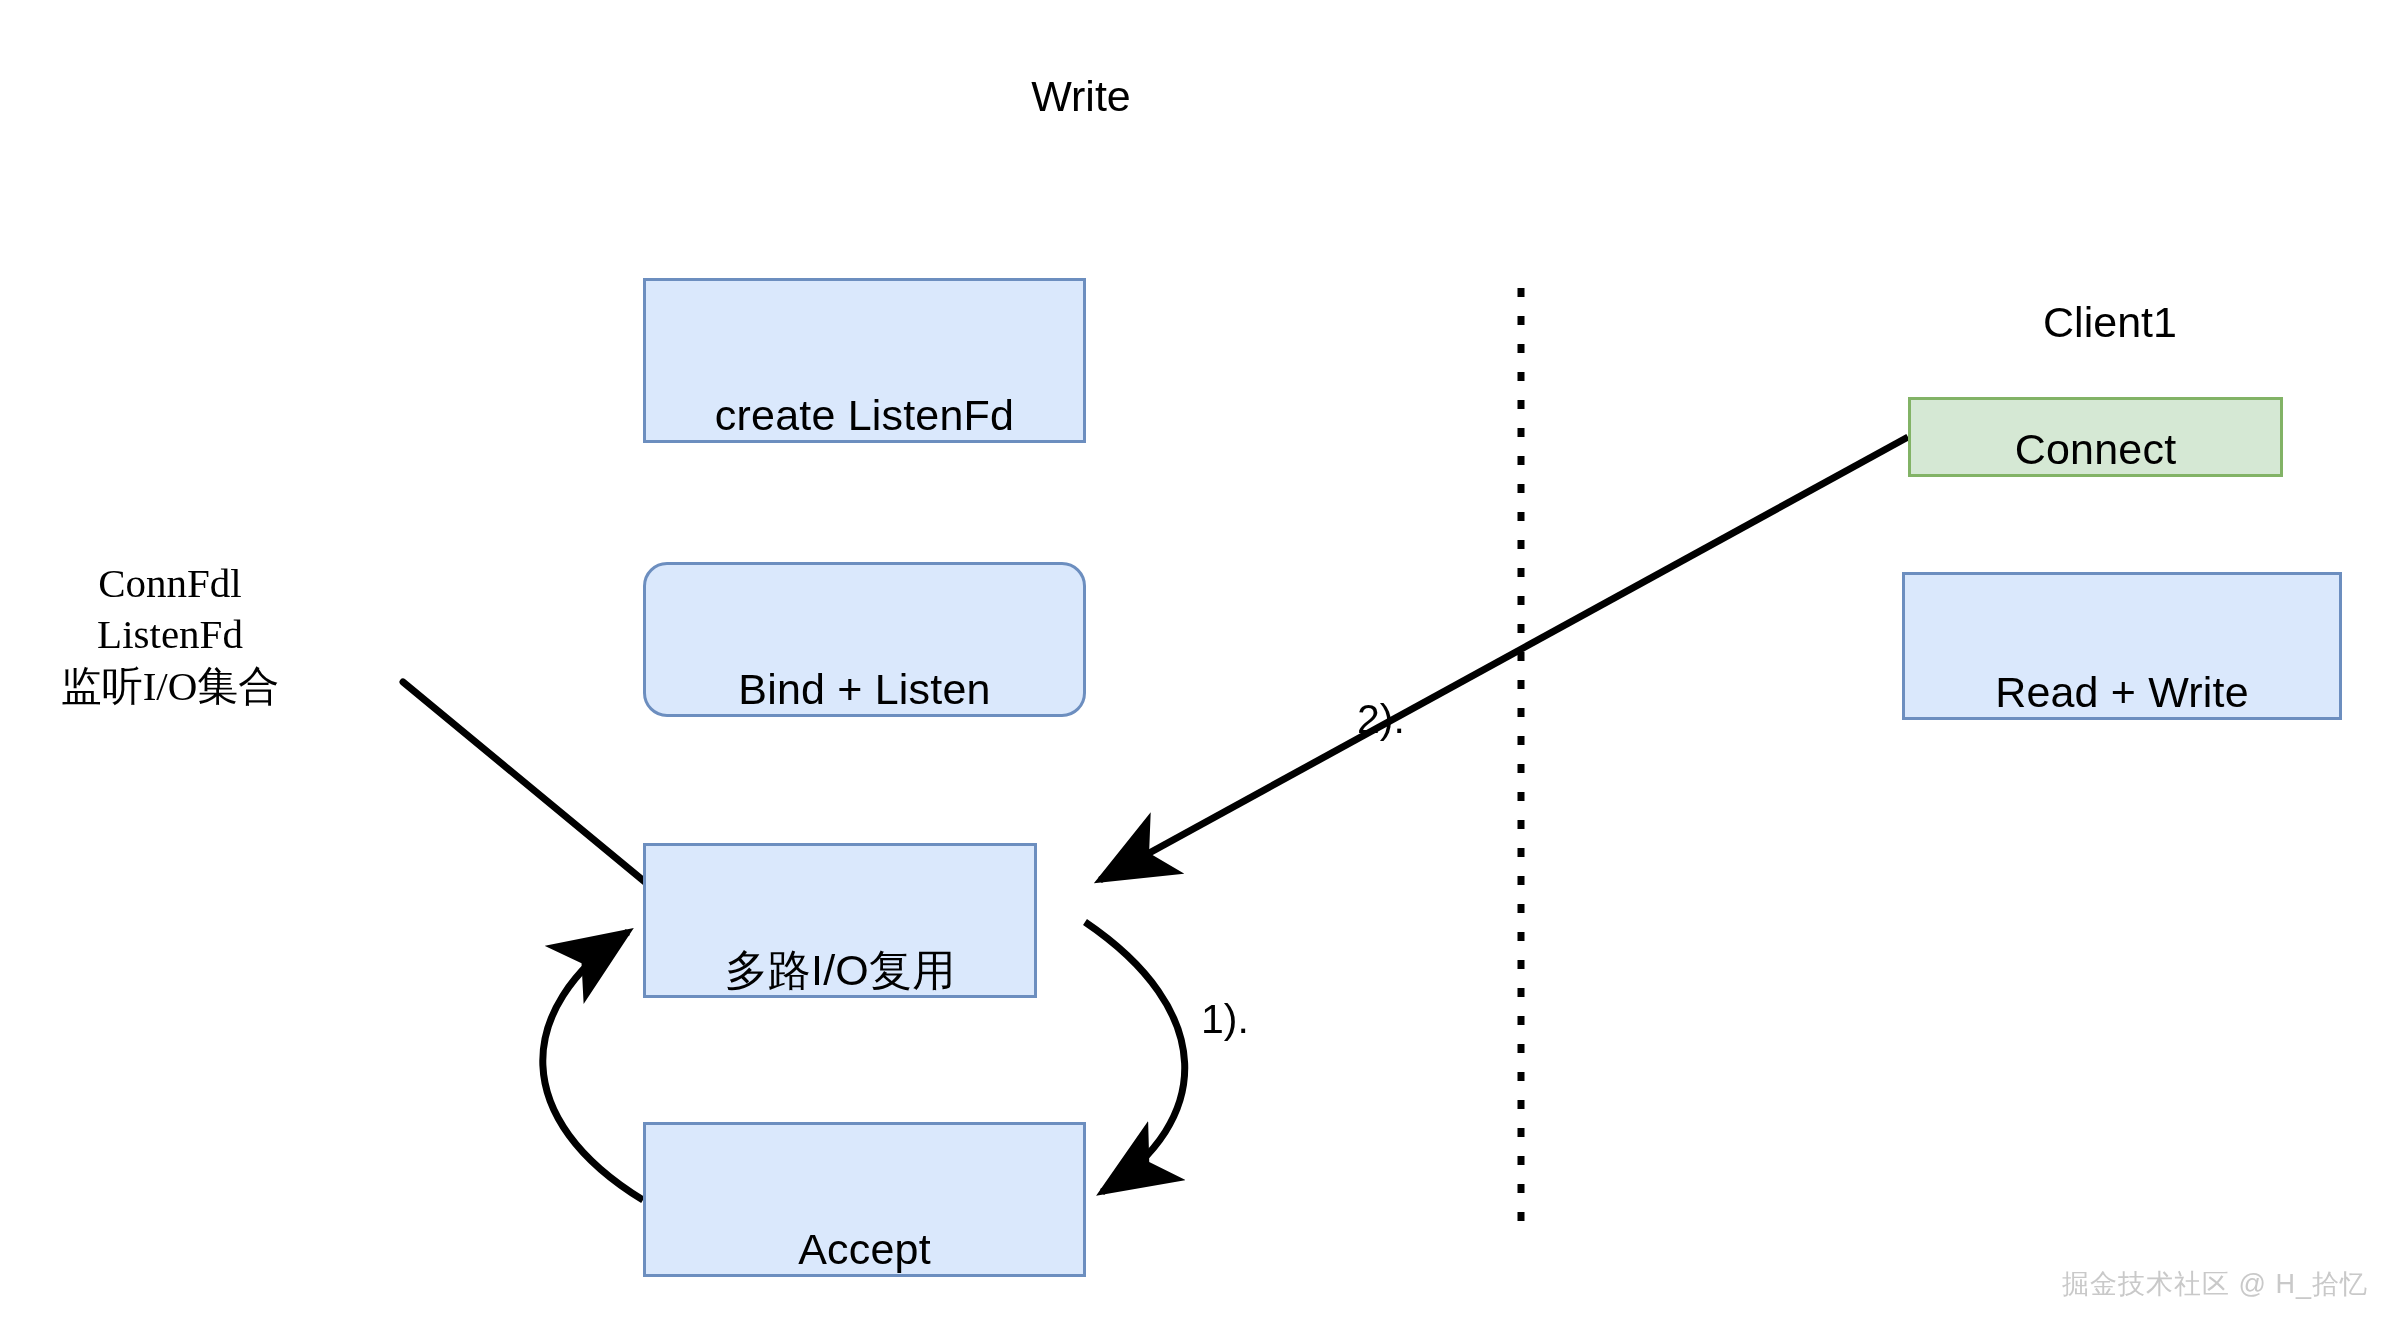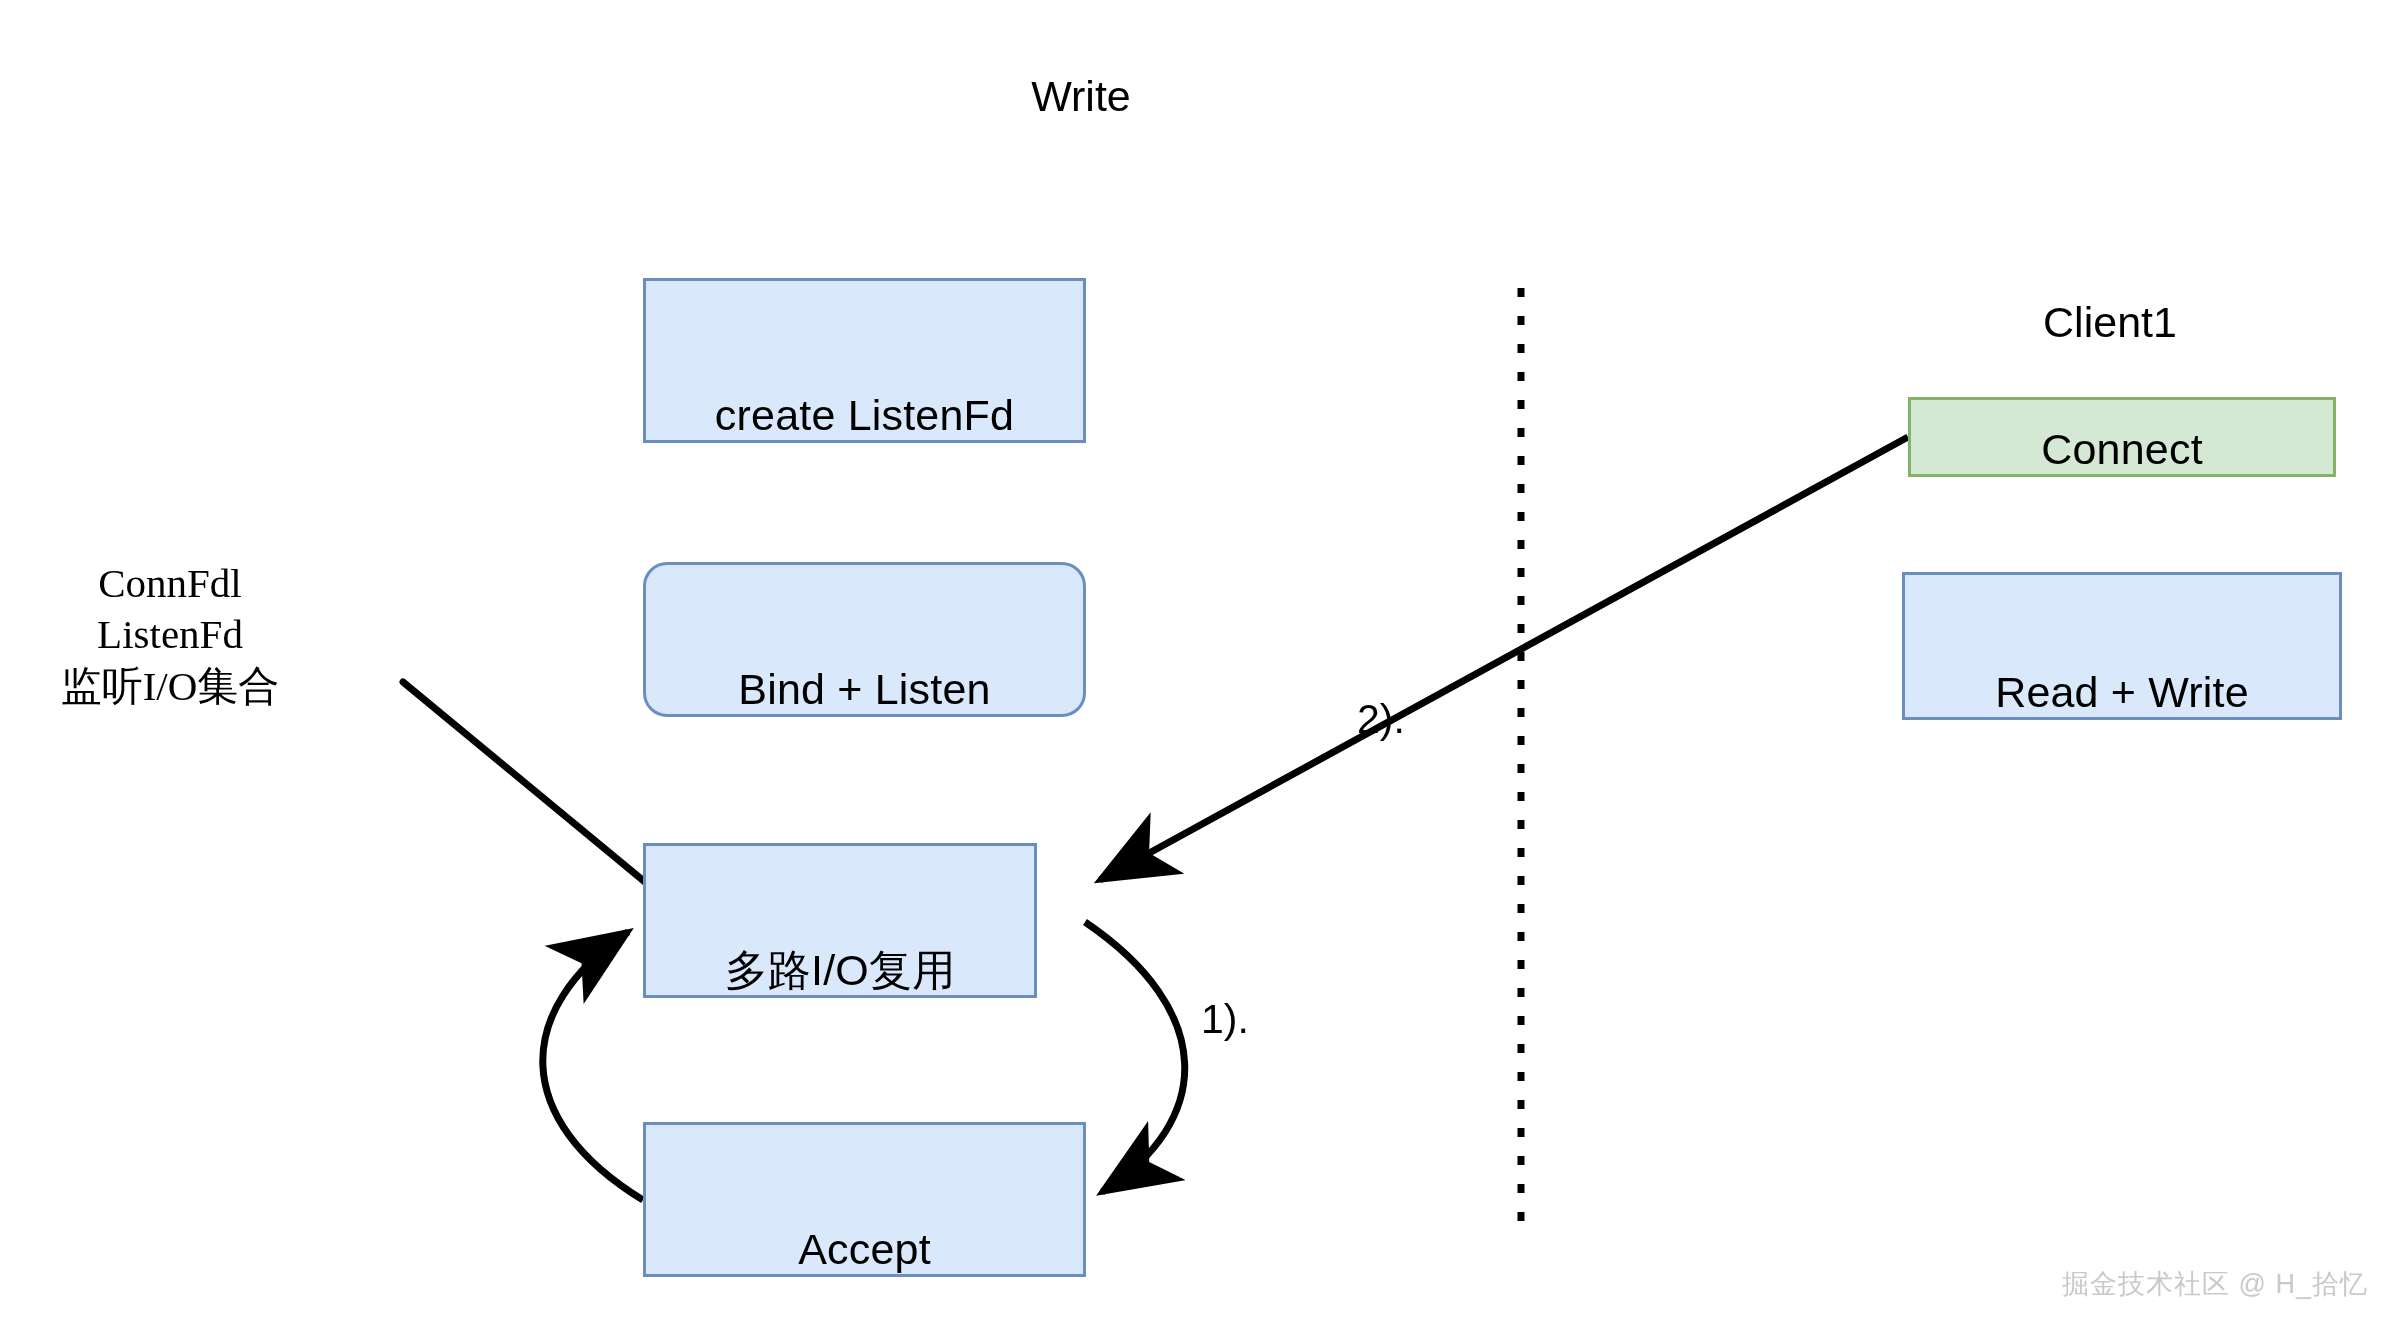--- a/index.html
+++ b/index.html
@@ -116,21 +116,21 @@
   </div>
 
   <div class="node node-blue" style="left:643px; top:843px; width:394px; height:155px;">
     <span>多路I/O复用</span>
   </div>
 
   <div class="node node-blue" style="left:643px; top:1122px; width:443px; height:155px;">
     <span>Accept</span>
   </div>
 
-  <div class="node node-green" style="left:1908px; top:397px; width:428px; height:80px;">
+  <div class="node node-green" style="left:1908px; top:397px; width:375px; height:80px;">
     <span>Connect</span>
   </div>
 
   <div class="node node-blue" style="left:1902px; top:572px; width:440px; height:148px;">
     <span>Read + Write</span>
   </div>
 
   <div class="edge-label" style="left:1185px; top:997px; width:80px;">1).</div>
 
   <div class="edge-label" style="left:1341px; top:697px; width:80px;">2).</div>

